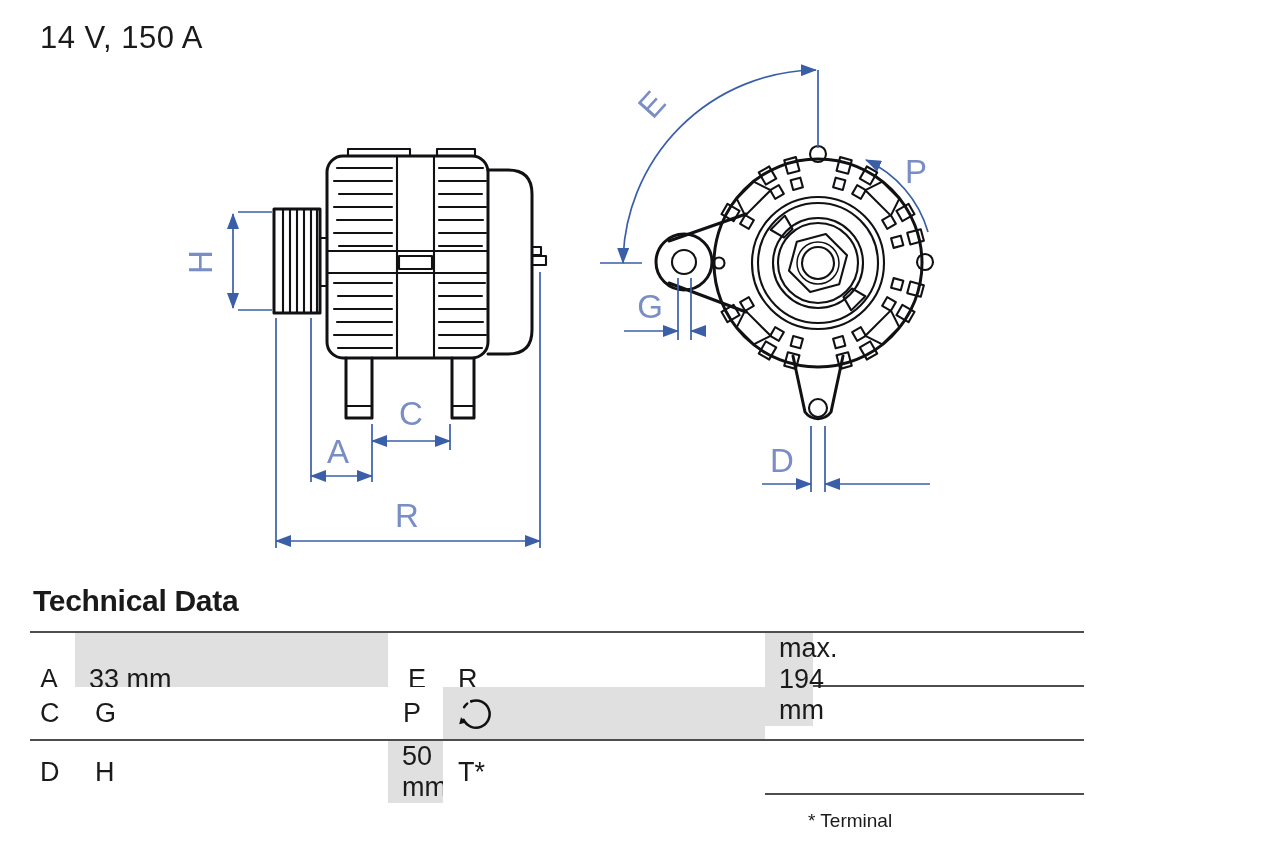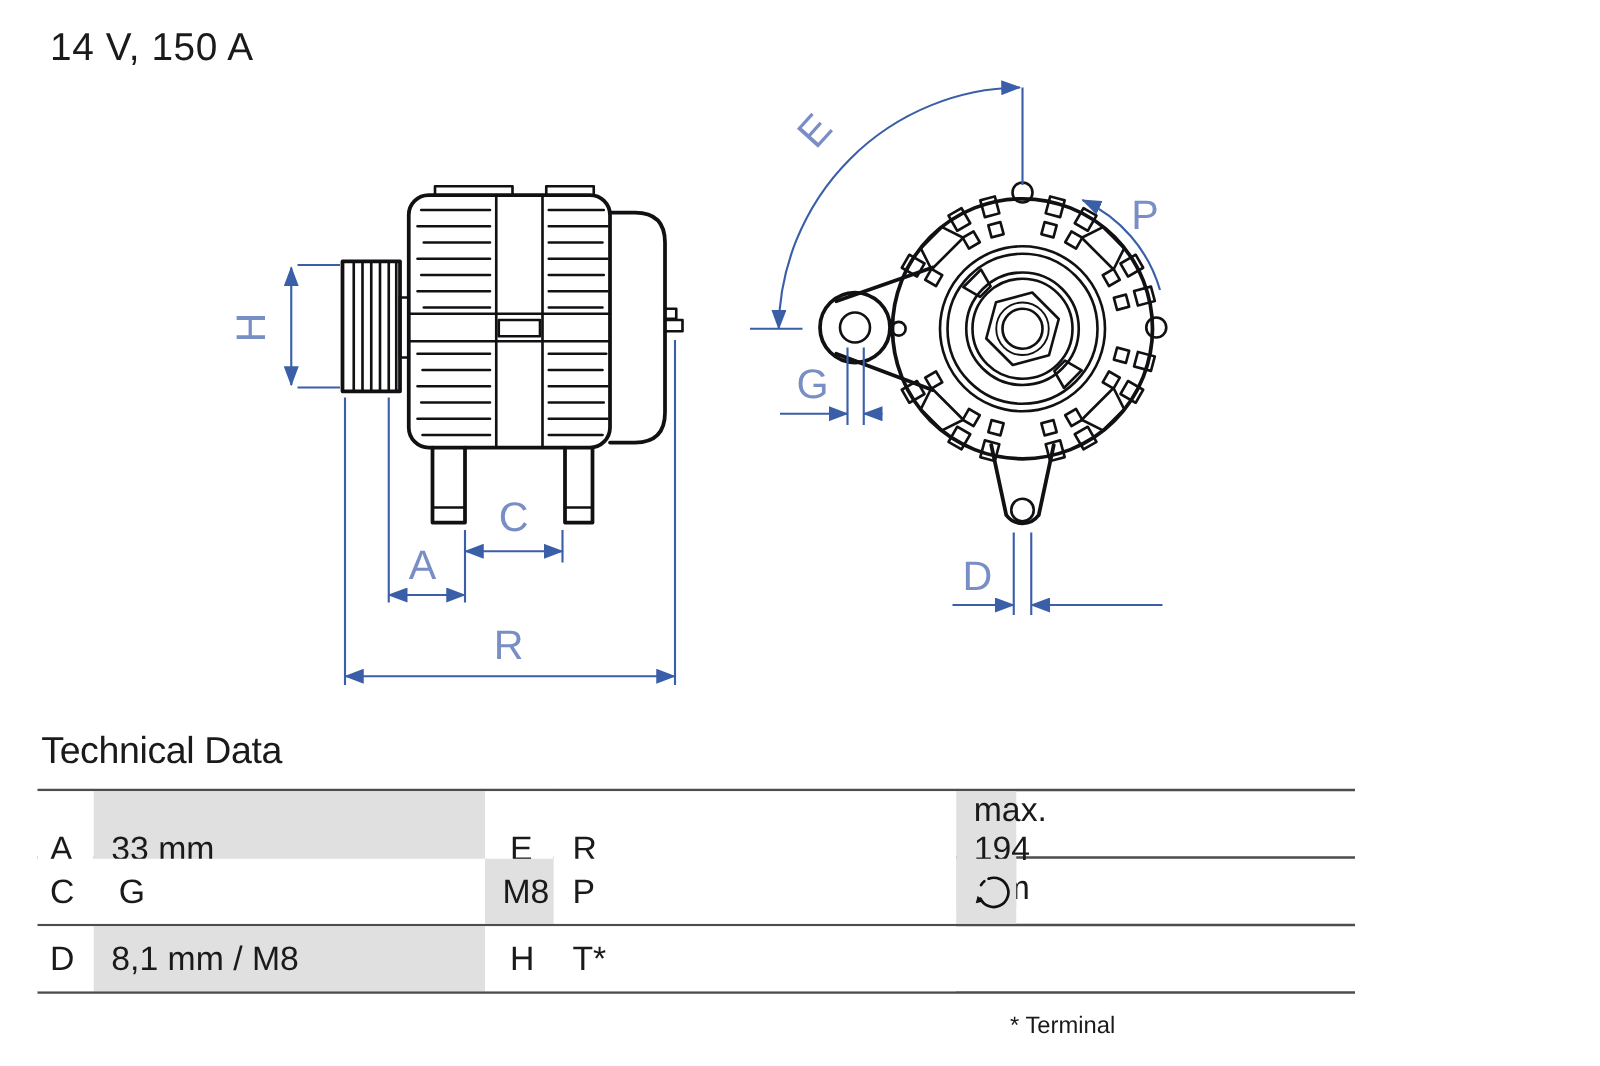--- a/index.html
+++ b/index.html
@@ -12,21 +12,21 @@
   .page-title{position:absolute;left:40px;top:20px;font-size:31px;letter-spacing:.5px;color:var(--text)}
   .drawing-svg{position:absolute;left:0;top:0;width:1280px;height:853px}
   .o3{fill:none;stroke:var(--ink);stroke-width:3;stroke-linejoin:round;stroke-linecap:round}
   .o2{fill:none;stroke:var(--ink);stroke-width:2.1;stroke-linejoin:round;stroke-linecap:round}
   .o16{fill:none;stroke:var(--ink);stroke-width:1.5;stroke-linejoin:round}
   .fillink{fill:var(--ink);stroke:none}
   .dim{fill:none;stroke:var(--dim-line);stroke-width:1.7}
   .dimf{fill:var(--dim-line);stroke:none}
   .dlabel{fill:var(--dim-label);font-family:"Liberation Sans",sans-serif;font-size:33px}
   .lin-label{position:absolute;left:1178px;top:524px;width:60px;text-align:center;font-size:20px;font-weight:700;letter-spacing:.5px;color:var(--text)}
-  .section-heading{position:absolute;left:33px;top:584px;font-size:30px;font-weight:normal;letter-spacing:-.3px;color:var(--text)}
+  .section-heading{position:absolute;left:33px;top:584px;font-size:30px;font-weight:bold;letter-spacing:-.3px;color:var(--text)}
   .tech-table{position:absolute;left:30px;top:631px;width:1220px;border-top:2px solid var(--table-border);font-size:27px}
   .trow{display:grid;grid-template-columns:45px 313px 55px 322px 48px 1fr;height:54px;border-bottom:2px solid var(--table-border);align-items:stretch}
   .cell{display:flex;align-items:center;color:var(--text)}
   .cell.key{background:var(--page-bg)}
   .cell.val{background:var(--table-value-bg);padding-left:14px}
   .k1{padding-left:10px}.k2{padding-left:20px}.k3{padding-left:15px}
   .picon{width:42px;height:42px;margin-left:-2px}
   .footnote{position:absolute;left:808px;top:810px;font-size:19px;color:var(--text)}
 </style>
 </head>
@@ -213,33 +213,32 @@
     <div class="trow">
       <div class="cell key k1">A</div>
       <div class="cell val">33 mm</div>
       <div class="cell key k2">E</div>
       <div class="cell key k3">R</div>
       <div class="cell val">max. 194 mm</div>
     </div>
     <div class="trow">
       <div class="cell key k1">C</div>
       <div class="cell key k2">G</div>
-      <div class="cell val">M8</div>
       <div class="cell key k3">P</div>
       <div class="cell val">
         <svg class="picon" viewBox="0 0 40 40">
           <path d="M15.6,8.8 A13,13 0 1 1 8.2,26.5" fill="none" stroke="#111114" stroke-width="2.4" stroke-linecap="round"></path>
           <path d="M8.7,14.5 A13,13 0 0 1 15.6,8.8" fill="none" stroke="#111114" stroke-width="2.4" stroke-linecap="round" stroke-dasharray="4.5 4.5"></path>
           <polygon points="4,30.7 10.7,29 5.7,24" fill="#111114"></polygon>
         </svg>
       </div>
     </div>
     <div class="trow">
       <div class="cell key k1">D</div>
-      <div class="cell val">8,1 mm / M8</div>
       <div class="cell key k2">H</div>
+      <div class="cell val">50 mm</div>
       <div class="cell key k3">T*</div>
     </div>
   </div>
 
   <div class="footnote">* Terminal</div>
 
 </div>
 
 </body></html>

